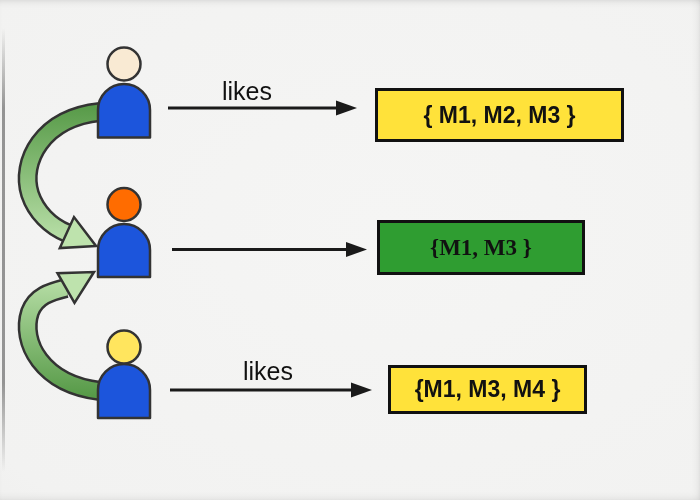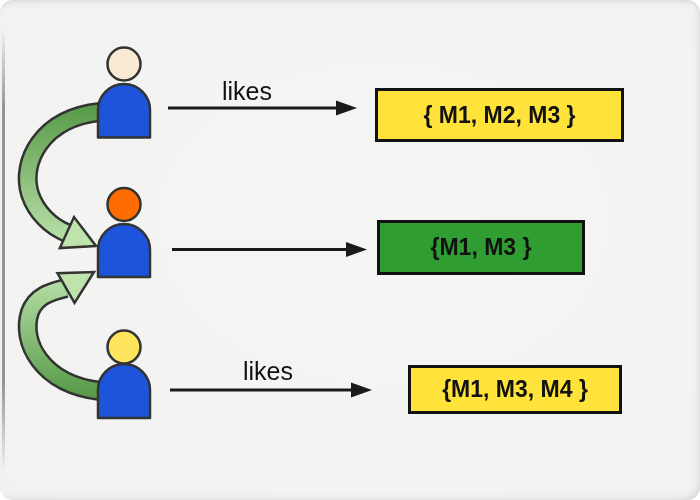--- a/index.html
+++ b/index.html
@@ -6,21 +6,20 @@
   body { font-family: "Liberation Sans", sans-serif; }
   .canvas {
     position: relative;
     width: 700px;
     height: 500px;
     overflow: hidden;
     background: radial-gradient(130% 130% at 55% 45%,
       #f5f5f4 0%, #f2f2f1 55%, #e9e9e8 85%, #dcdcdb 100%);
     box-shadow: inset 0 6px 10px -8px rgba(0,0,0,0.25),
                 inset -6px -6px 12px -10px rgba(0,0,0,0.25);
-    border-radius: 13px;
   }
   .left-edge-shade {
     position: absolute;
     left: 2px; top: 28px; width: 3px; height: 444px;
     background: linear-gradient(to bottom,
       rgba(70,70,70,0) 0%, rgba(70,70,70,0.55) 18%,
       rgba(70,70,70,0.55) 80%, rgba(70,70,70,0) 100%);
   }
   .diagram-svg { position: absolute; left: 0; top: 0; }
   .label {
@@ -100,17 +99,17 @@
     <g>
       <path d="M 98 418 L 98 390 A 26 26 0 0 1 150 390 L 150 418 Z" stroke="#333333" stroke-width="2.5" stroke-linejoin="round" fill="#1C55DC"></path>
       <circle cx="124" cy="347" r="16.5" stroke="#333333" stroke-width="2.5" fill="#FFE55E"></circle>
     </g>
   </svg>
 
   <div class="label" style="left:247px; top:91px;">likes</div>
   <div class="label" style="left:268px; top:371px;">likes</div>
 
   <div class="set-box" style="left: 375px; top: 88px; width: 249px; height: 54px; background-color: rgb(255, 226, 58);">{ M1, M2, M3 }</div>
-  <div class="set-box" style="left: 377px; top: 220px; width: 208px; height: 55px; background-color: rgb(47, 157, 49);">{M1, M3 }</div>
-  <div class="set-box" style="left: 388px; top: 365px; width: 214px; height: 49px; background-color: rgb(255, 226, 58); margin-left: 20px;">{M1, M3, M4 }</div>
+  <div class="set-box" style="left: 377px; top: 220px; width: 208px; height: 55px; background-color: rgb(47, 157, 49); font-family: Liberation Serif, serif;">{M1, M3 }</div>
+  <div class="set-box" style="left: 388px; top: 365px; width: 199px; height: 49px; background-color: rgb(255, 226, 58);">{M1, M3, M4 }</div>
 
   <div class="left-edge-shade"></div>
 </div>
 
 </body></html>

